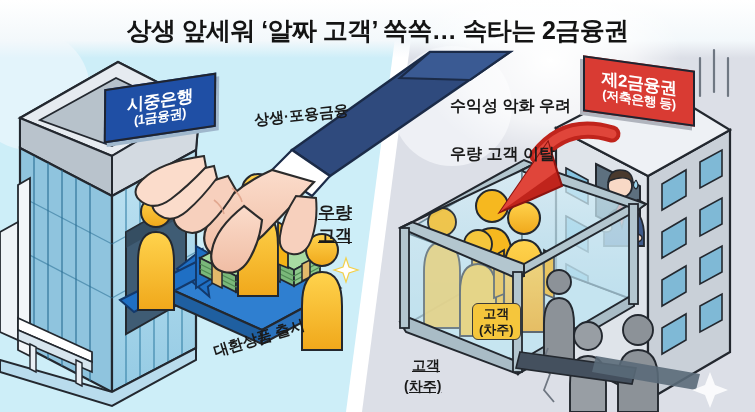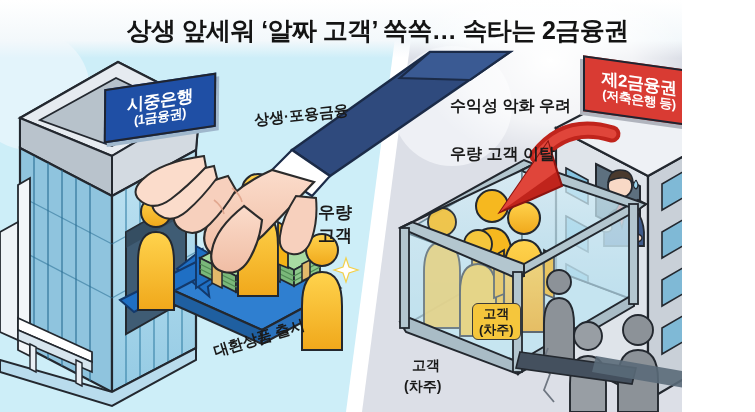--- a/index.html
+++ b/index.html
@@ -1,20 +1,20 @@
 <!DOCTYPE html>
 <html lang="ko"><head>
 <meta charset="utf-8">
 <style>
   html,body{margin:0;padding:0;background:#fff;}
   body{font-family:"Liberation Sans","DejaVu Sans",sans-serif;}
 
   #stage{
     position:relative;
-    width:682px;height:412px;
+    width:755px;height:412px;
     overflow:hidden;
     background:#d9dde6;
     user-select:none;
   }
 
   
   .bg-left{
     position:absolute;inset:0;
     background:#cdeef8;
     clip-path:polygon(0 0, 402px 0, 348px 412px, 0 412px);
@@ -55,21 +55,21 @@
     white-space:nowrap;
   }
 
   
   .lbl{
     position:absolute;
     font-weight:bold;color:#1a1a1a;
     white-space:nowrap;
     line-height:1.22;
   }
-  .lbl.center{text-align:center;}
+  .lbl.center{text-align:center;text-decoration:underline;}
 
   .lbl-hl{
     position:absolute;
     font-weight:bold;color:#1a1a1a;
     white-space:nowrap;text-align:center;line-height:1.2;
     background:#f5c63c;
     border:1.5px solid #3a3a3a;border-radius:6px;
     padding:2px 6px;
   }
 

